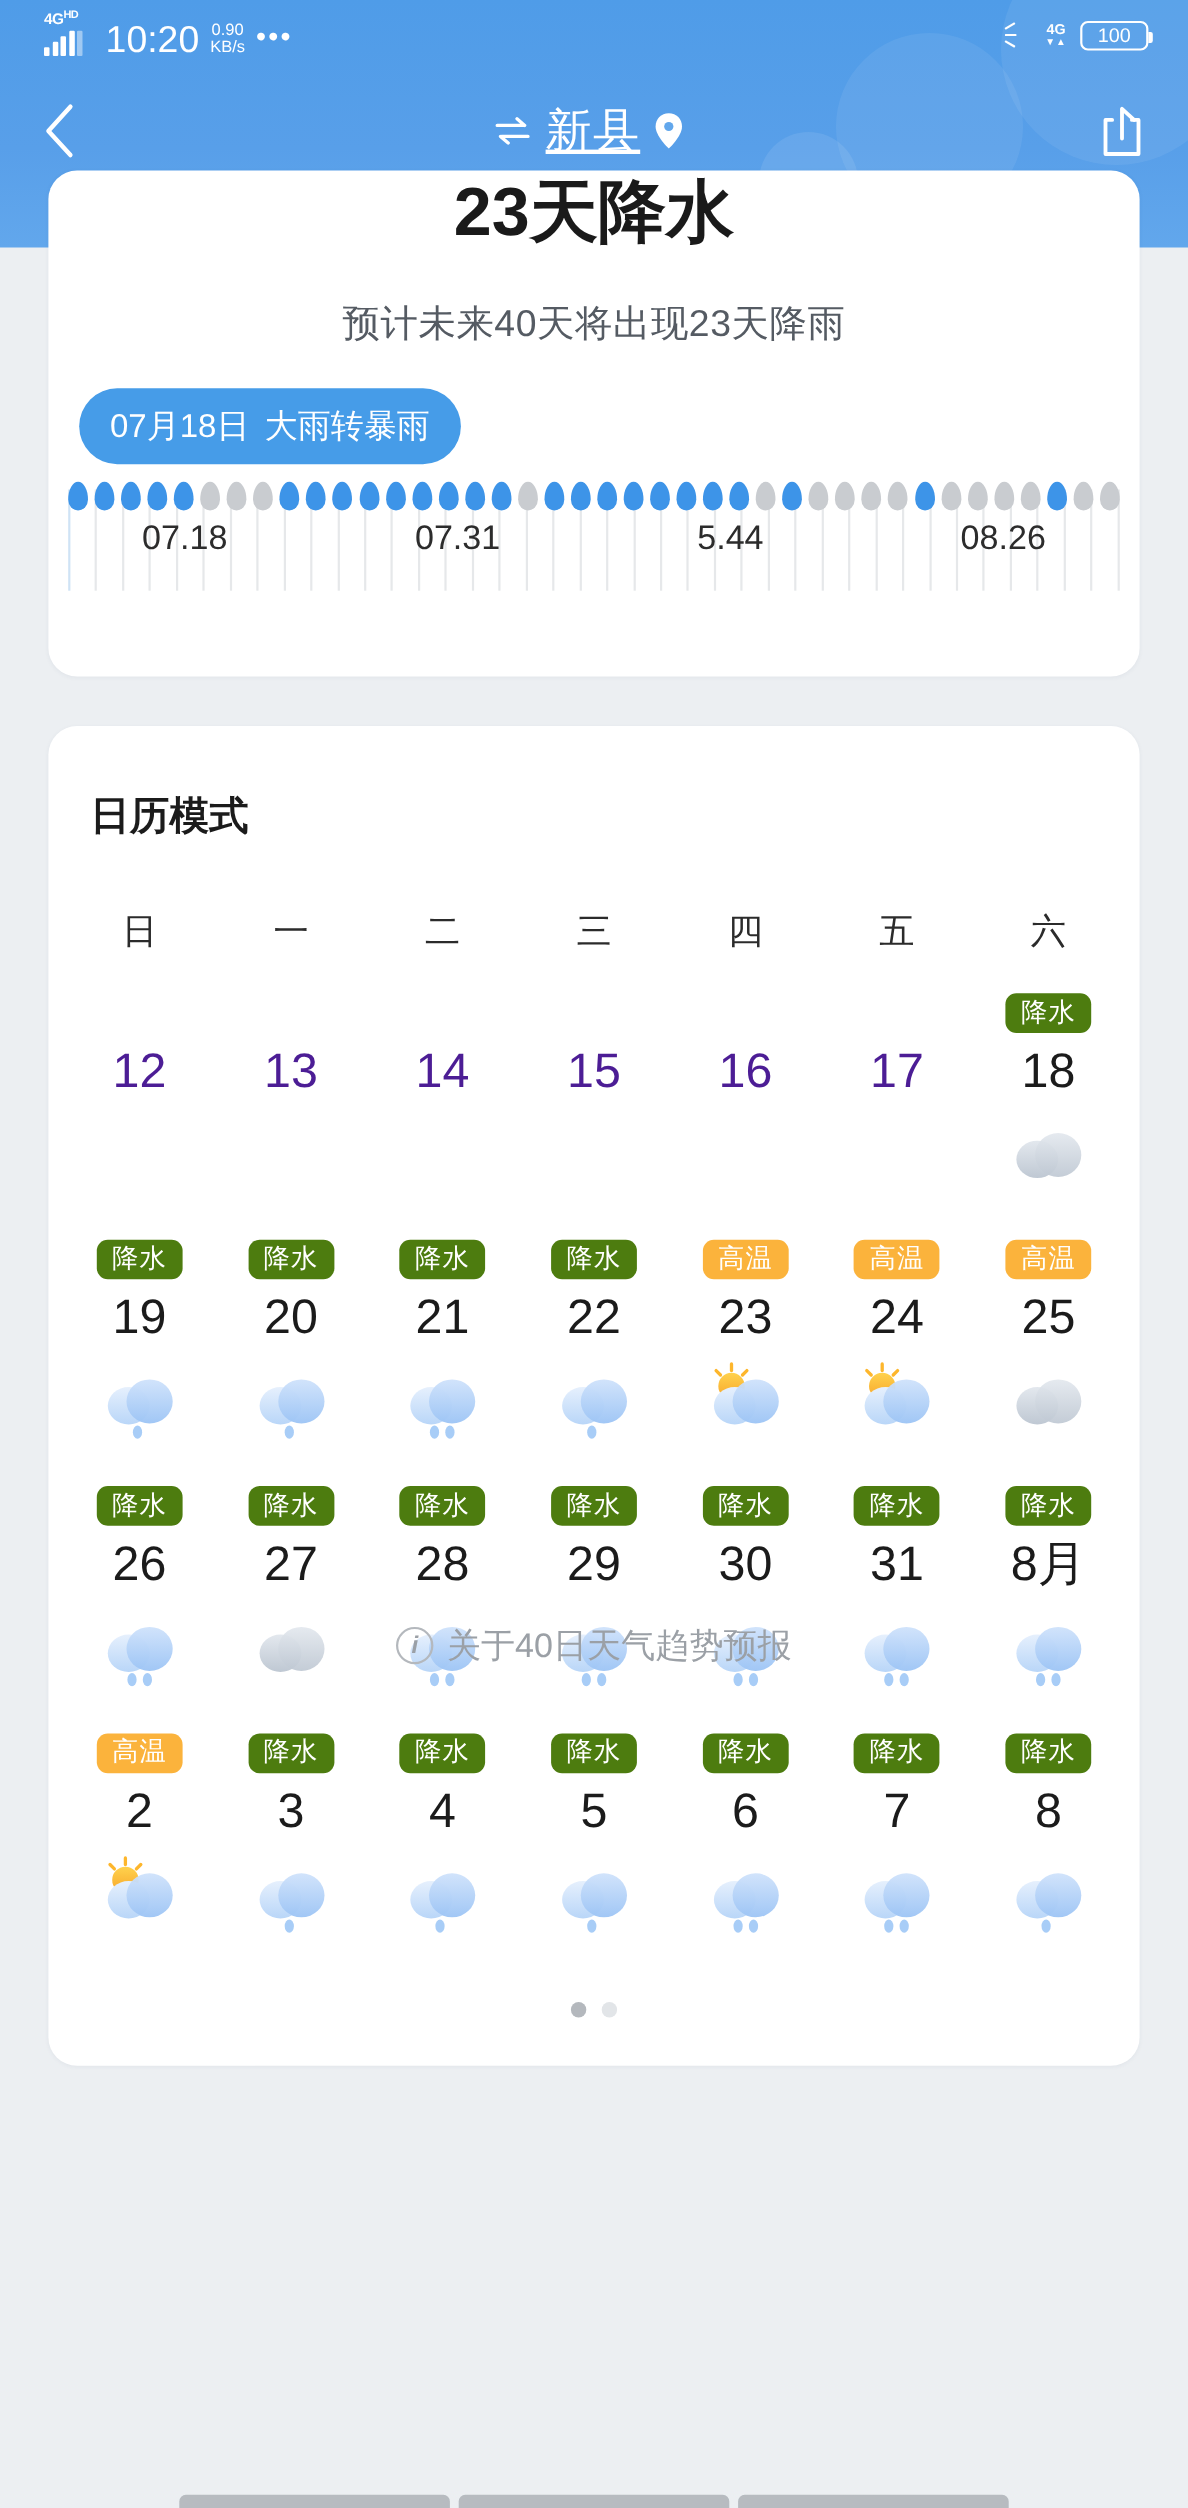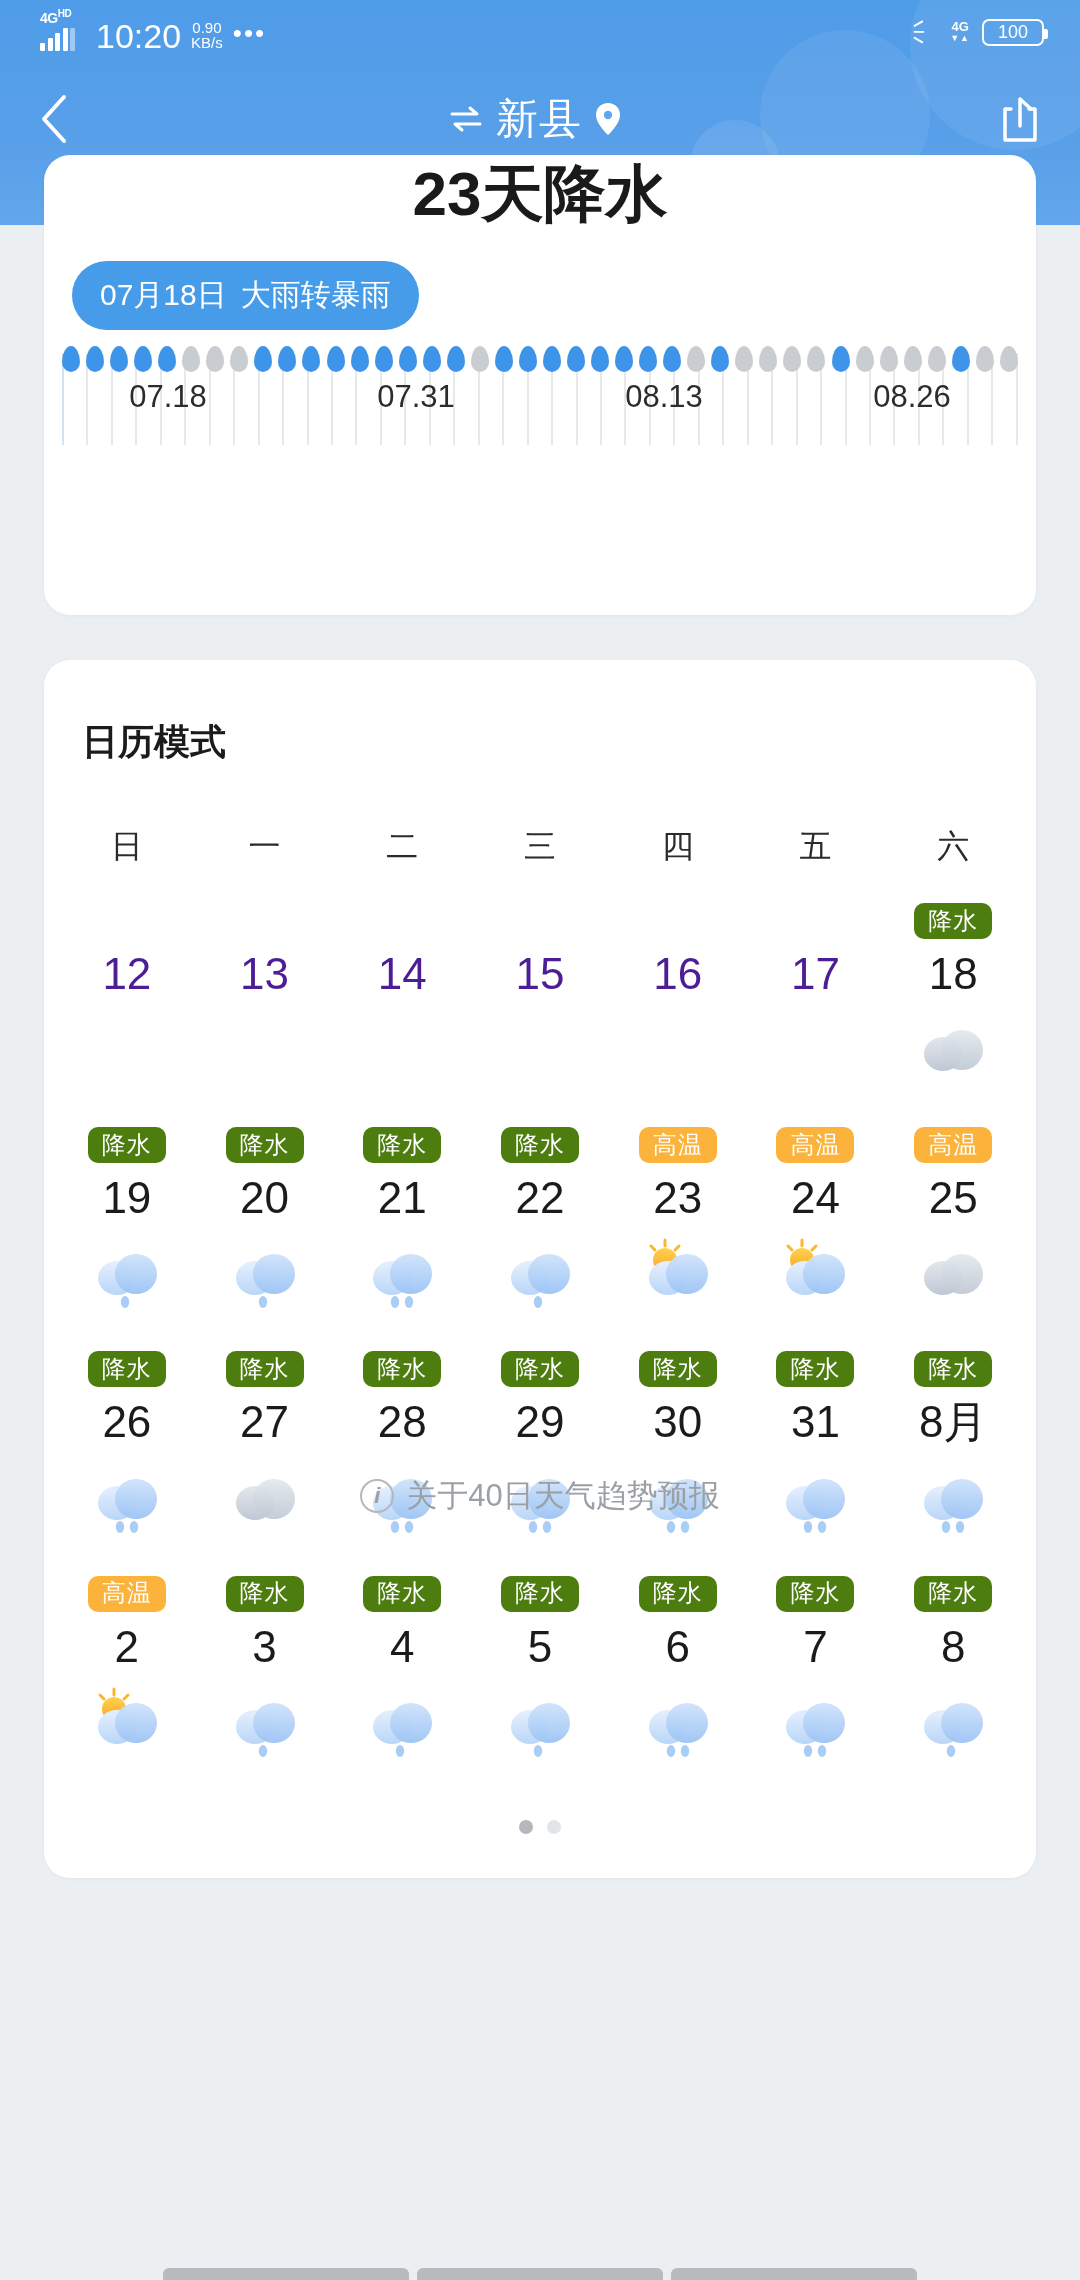--- a/index.html
+++ b/index.html
@@ -62,21 +62,21 @@
   .navbar {
     position: absolute; top: 64px; left: 0; width: 1080px; height: 110px;
     display: flex; align-items: center; color: #fff;
   }
   .nav-back {
     width: 110px; display: flex; align-items: center; justify-content: center;
     font-size: 0;
   }
   .nav-back svg { width: 34px; height: 52px; }
   .nav-title {
-    flex: 1; display: flex; align-items: center; justify-content: center; gap: 12px;
+    flex: 1; display: flex; align-items: center; justify-content: center; gap: 12px; text-decoration: underline;
   }
   .switch-icon svg { width: 36px; height: 36px; display: block; }
   .nav-city { font-size: 42px; font-weight: 500; letter-spacing: 1px; }
   .pin-icon svg { width: 28px; height: 34px; display: block; }
   .nav-share { width: 120px; display: flex; align-items: center; justify-content: center; }
   .nav-share svg { width: 44px; height: 48px; }
 
   
   .body { position: absolute; top: 225px; left: 0; width: 1080px; height: 2055px; }
 
@@ -241,20 +241,21 @@
           <path d="M22 31 V4 M22 4 L33 14" fill="none" stroke="#fff" stroke-width="3.5" stroke-linecap="round" stroke-linejoin="round"></path>
         </svg>
       </div>
     </div>
   </div>
 
   <div class="body">
 
     <div class="card card-rain">
       <div class="rain-title">23天降水</div>
+      <div class="rain-sub">预计未来40天将出现23天降雨</div>
 
       <div class="tl-wrap">
         <div class="tl-bubble">
           <span>07月18日</span>
           <span>大雨转暴雨</span>
         </div>
         <div class="tl-ticks" id="tl-ticks">
             <i class="first"></i>
             <i></i>
             <i></i>
@@ -334,21 +335,21 @@
             <span class="drop dry"></span>
             <span class="drop dry"></span>
             <span class="drop dry"></span>
             <span class="drop rain"></span>
             <span class="drop dry"></span>
             <span class="drop dry"></span>
           </div>
         <div class="tl-labels">
           <span>07.18</span>
           <span>07.31</span>
-          <span>08.13</span>
+          <span>5.44</span>
           <span>08.26</span>
         </div>
       </div>
     </div>
 
     <div class="card card-cal">
       <div class="cal-title">日历模式</div>
       <div class="week-row">
         <span>日</span>
         <span>一</span>

